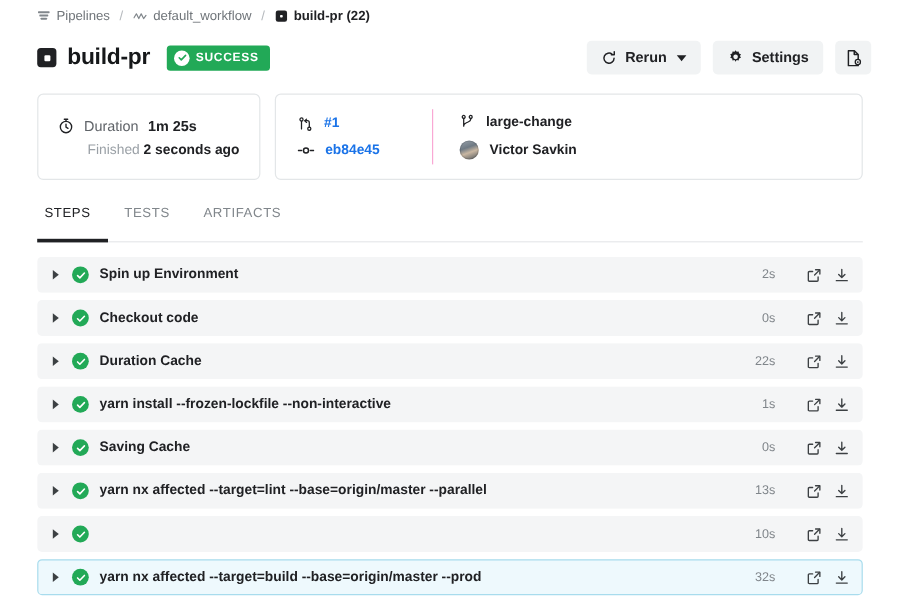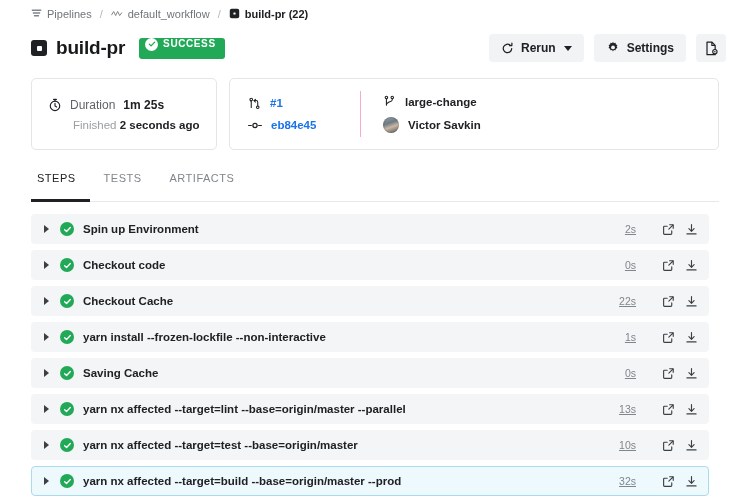--- a/index.html
+++ b/index.html
@@ -33,21 +33,21 @@
   .title-sq {
     width: 16px; height: 16px; border-radius: 3px;
     background: #202124; display: inline-flex;
     align-items: center; justify-content: center; margin-right: 9px;
   }
   .title-sq i { width: 5px; height: 5px; background: #fff; border-radius: 1px; display: block; }
   .title-text { font-size: 19px; font-weight: bold; letter-spacing: -0.2px; color: #16181a; }
   .badge {
     margin-left: 14px; height: 21px; padding: 0 9px 0 6px;
     background: #22a957; color: #fff; border-radius: 3px;
-    display: inline-flex; align-items: flex-start; gap: 5px;
+    display: inline-flex; align-items: center; gap: 5px;
     font-size: 10px; font-weight: bold; letter-spacing: 0.6px;
   }
   .badge-check {
     width: 13px; height: 13px; border-radius: 50%;
     background: #fff; display: inline-flex; align-items: center; justify-content: center;
   }
   .spacer { flex: 1; }
   .btn {
     height: 28px; background: #f1f3f4; border: none; border-radius: 4px;
     display: inline-flex; align-items: center; gap: 7px;
@@ -91,36 +91,36 @@
   }
   .tab {
     font-size: 11px; font-weight: normal; letter-spacing: 0.5px;
     color: #80868b; padding: 0 14px 9px 14px; cursor: pointer;
     border-bottom: 3px solid transparent; margin-bottom: -1px;
   }
   .tab:first-child { padding-left: 6px; }
   .tab.active { color: #202124; border-bottom-color: #202124; }
 
   
-  .steps { padding: 12px 41px 0 31px; display: flex; flex-direction: column; gap: 6px; }
+  .steps { padding: 12px 31px 0 31px; display: flex; flex-direction: column; gap: 6px; }
   .step {
     height: 30px; background: #f4f5f6; border-radius: 4px;
     display: flex; align-items: center; padding: 0 10px 0 12px;
     border: 1px solid transparent; cursor: pointer;
   }
   .step.selected { background: #eef9fd; border-color: #a8dced; }
   .tri { width: 0; height: 0; border-top: 4px solid transparent; border-bottom: 4px solid transparent;
          border-left: 5px solid #3c4043; margin-right: 11px; flex: none; }
   .check {
     width: 14px; height: 14px; border-radius: 50%; background: #22a957;
     display: inline-flex; align-items: center; justify-content: center;
     margin-right: 9px; flex: none;
   }
   .step-label { font-size: 11.5px; font-weight: bold; color: #202124; white-space: nowrap; }
-  .step-dur { margin-left: auto; font-size: 10.5px; color: #80868b; margin-right: 16px; text-decoration: underline; }
+  .step-dur { margin-left: auto; font-size: 10.5px; color: #80868b; margin-right: 16px; }
   .row-ico { margin-left: 10px; display: inline-flex; cursor: pointer; }
 </style>
 </head>
 <body>
 
 <div class="page">
 
   <div class="breadcrumb">
     <span class="crumb">
       <span class="ico">
@@ -324,21 +324,21 @@
       </span>
     </div>
 
     <div class="step">
       <span class="tri"></span>
       <span class="check">
         <svg width="9" height="9" viewBox="0 0 12 12">
             <path d="M2.2 6.2 L4.7 8.7 L9.8 3.4" fill="none" stroke="#fff" stroke-width="1.8" stroke-linecap="round" stroke-linejoin="round"></path>
           </svg>
       </span>
-      <span class="step-label">Checkout Cache</span>
+      <span class="step-label">Duration Cache</span>
       <span class="step-dur">22s</span>
       <span class="row-ico">
         <svg width="13" height="13" viewBox="0 0 16 16">
             <path d="M9.4 2.2h4.4v4.4" fill="none" stroke="#3c4043" stroke-width="1.4" stroke-linecap="round" stroke-linejoin="round"></path>
             <path d="M13.4 2.6 8.4 7.6" fill="none" stroke="#3c4043" stroke-width="1.4" stroke-linecap="round"></path>
             <path d="M12 9.6v3.4a1 1 0 0 1-1 1H3a1 1 0 0 1-1-1V5a1 1 0 0 1 1-1h3.4" fill="none" stroke="#3c4043" stroke-width="1.4" stroke-linecap="round" stroke-linejoin="round"></path>
           </svg>
       </span>
       <span class="row-ico">
         <svg width="13" height="13" viewBox="0 0 16 16">
@@ -420,21 +420,20 @@
       </span>
     </div>
 
     <div class="step">
       <span class="tri"></span>
       <span class="check">
         <svg width="9" height="9" viewBox="0 0 12 12">
             <path d="M2.2 6.2 L4.7 8.7 L9.8 3.4" fill="none" stroke="#fff" stroke-width="1.8" stroke-linecap="round" stroke-linejoin="round"></path>
           </svg>
       </span>
-      <span class="step-label">yarn nx affected --target=test --base=origin/master</span>
       <span class="step-dur">10s</span>
       <span class="row-ico">
         <svg width="13" height="13" viewBox="0 0 16 16">
             <path d="M9.4 2.2h4.4v4.4" fill="none" stroke="#3c4043" stroke-width="1.4" stroke-linecap="round" stroke-linejoin="round"></path>
             <path d="M13.4 2.6 8.4 7.6" fill="none" stroke="#3c4043" stroke-width="1.4" stroke-linecap="round"></path>
             <path d="M12 9.6v3.4a1 1 0 0 1-1 1H3a1 1 0 0 1-1-1V5a1 1 0 0 1 1-1h3.4" fill="none" stroke="#3c4043" stroke-width="1.4" stroke-linecap="round" stroke-linejoin="round"></path>
           </svg>
       </span>
       <span class="row-ico">
         <svg width="13" height="13" viewBox="0 0 16 16">

